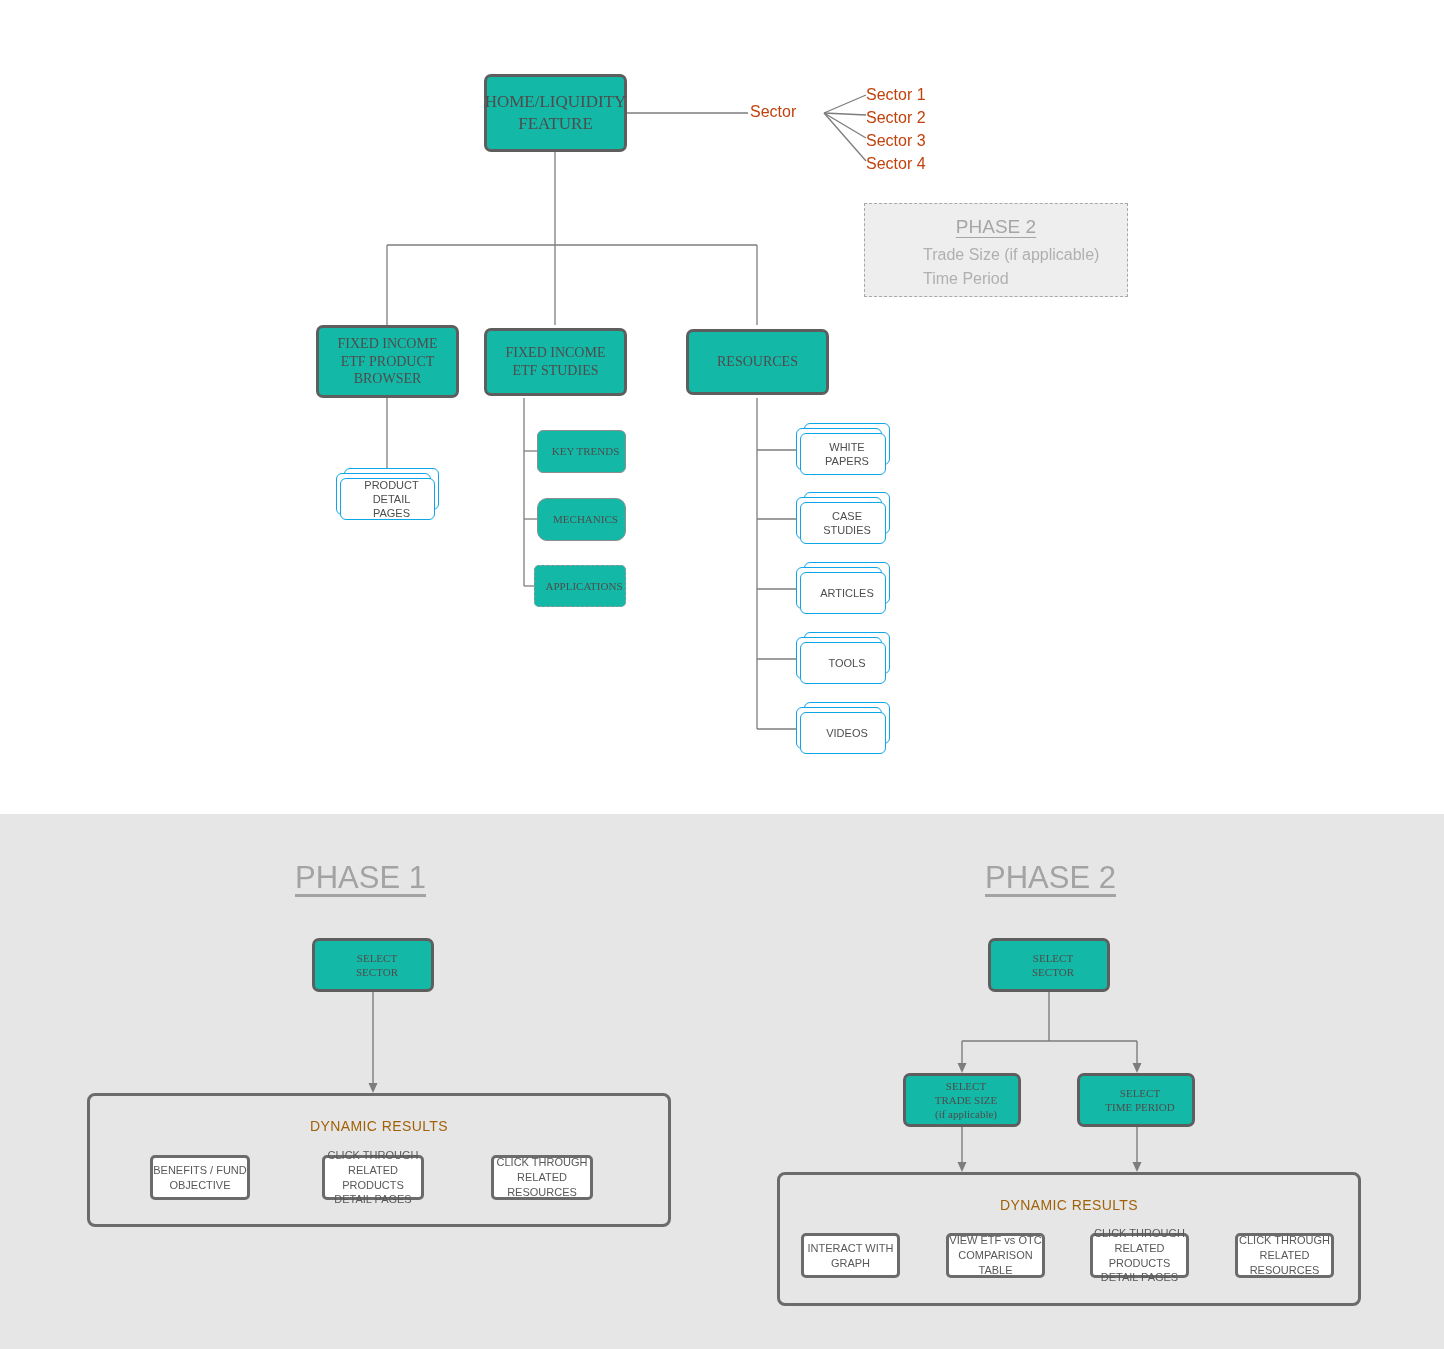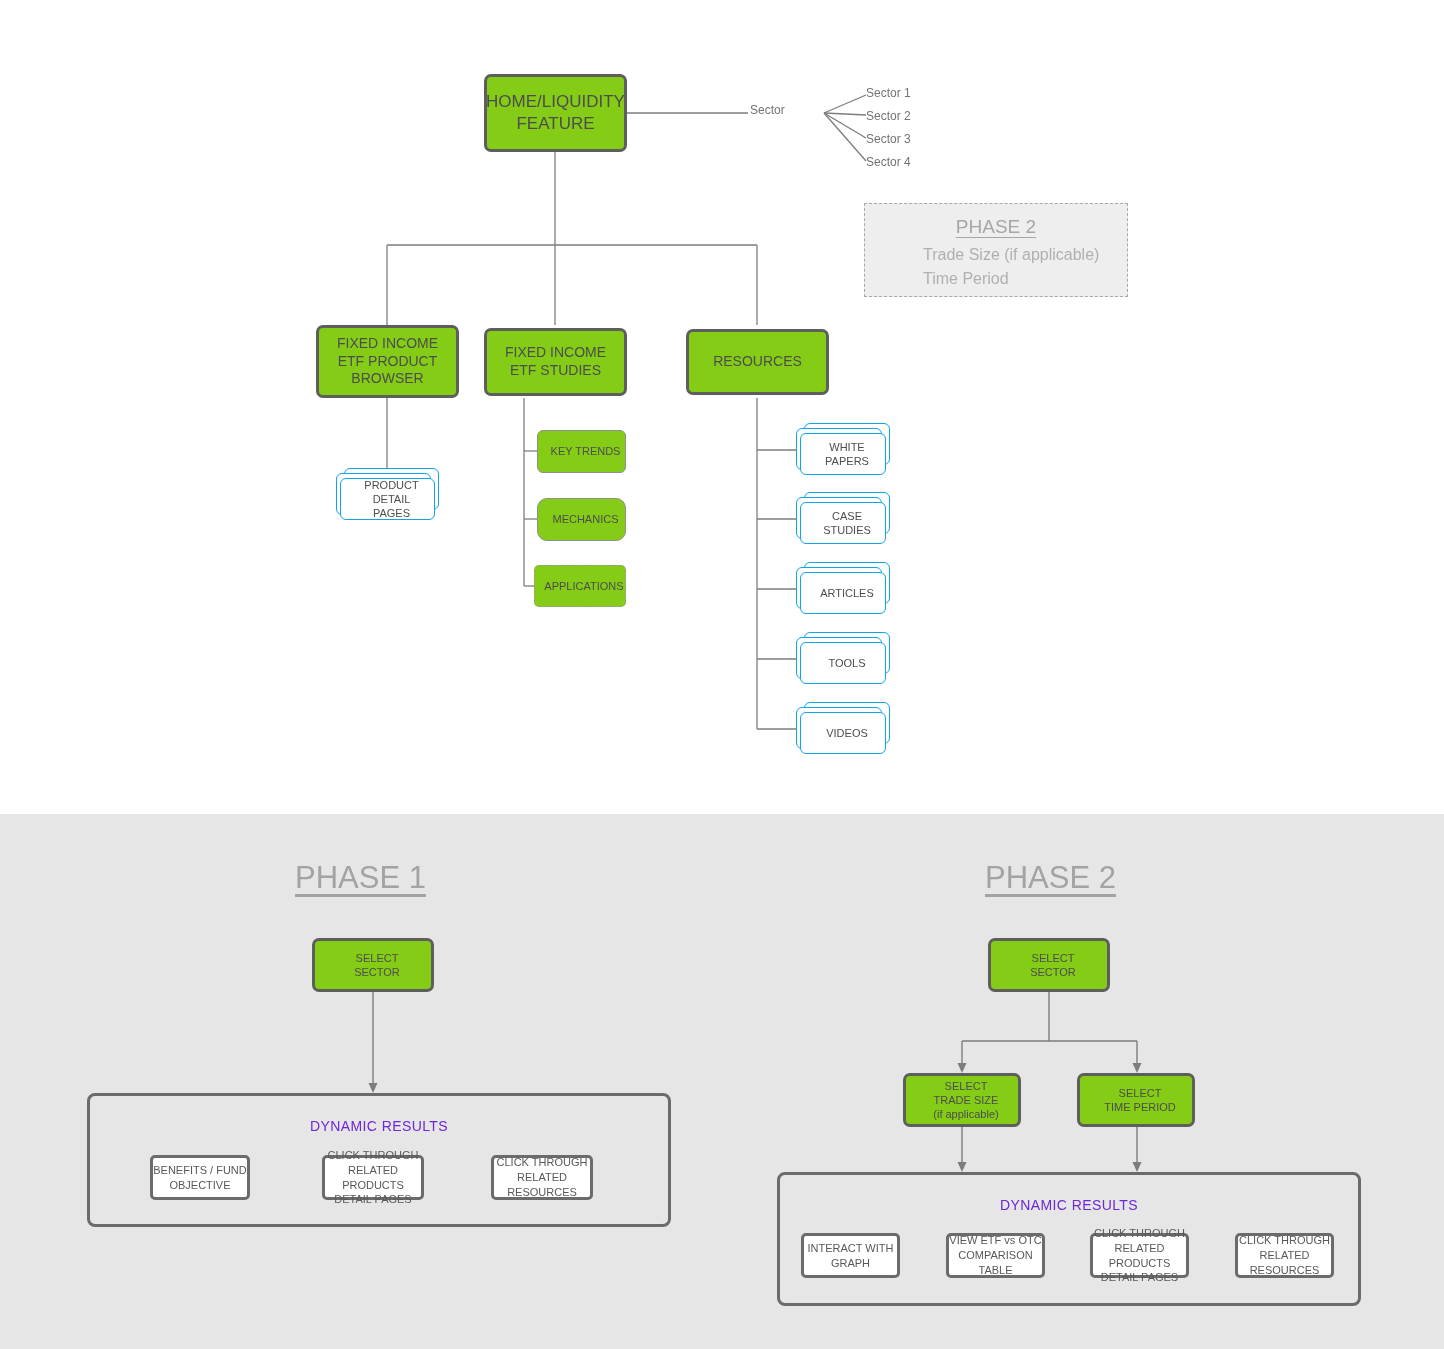--- a/index.html
+++ b/index.html
@@ -7,28 +7,29 @@
     width: 1444px; height: 1349px;
     background: #ffffff;
     font-family: "Liberation Sans", sans-serif;
     overflow: hidden;
   }
   #page { position: relative; width: 1444px; height: 1349px; }
 
   
   .node {
     position: absolute;
-    background: #84cc16;
+    background: #14b8a6;
     border: 3px solid #5e5e5e;
     border-radius: 7px;
     display: flex; align-items: center; justify-content: center;
     text-align: center;
     color: #4d4d4d;
     line-height: 1.28;
     z-index: 5;
+    font-family: Liberation Serif, serif;
   }
   .node.thin {
     border: 1px solid #8e8e8e;
     border-radius: 6px;
   }
   .node.dashed {
     border: 1px dashed #9a9a9a;
     border-radius: 5px;
   }
 
@@ -46,22 +47,22 @@
     left: 4px; top: 10px; right: 4px; bottom: 0px;
     display: flex; align-items: center; justify-content: center;
     text-align: center; color: #4d4d4d; line-height: 1.3;
   }
 
   svg.edges { position: absolute; left: 0; top: 0; width: 1444px; height: 1349px; z-index: 2; pointer-events: none; }
 
   
   .plain-label {
     position: absolute;
-    color: #737373;
-    font-size: 12px;
+    color: #c2410c;
+    font-size: 16px;
     white-space: nowrap;
     z-index: 4;
   }
 
   
   #phase2-callout {
     position: absolute;
     background: #eeeeee;
     border: 1px dashed #a8a8a8;
     z-index: 3;
@@ -88,21 +89,21 @@
   }
   .results-box {
     position: absolute;
     background: #e6e6e6;
     border: 3px solid #6b6b6b;
     border-radius: 8px;
     z-index: 3;
   }
   .results-title {
     position: absolute; width: 100%; top: 22px; text-align: center;
-    color: #6d28d9; font-size: 14px; letter-spacing: .4px;
+    color: #a16207; font-size: 14px; letter-spacing: .4px;
   }
   .chip {
     position: absolute;
     background: #ffffff;
     border: 3px solid #6b6b6b;
     border-radius: 5px;
     display: flex; align-items: center; justify-content: center;
     text-align: center;
     color: #585858; font-size: 11px; line-height: 1.35;
     z-index: 6;

